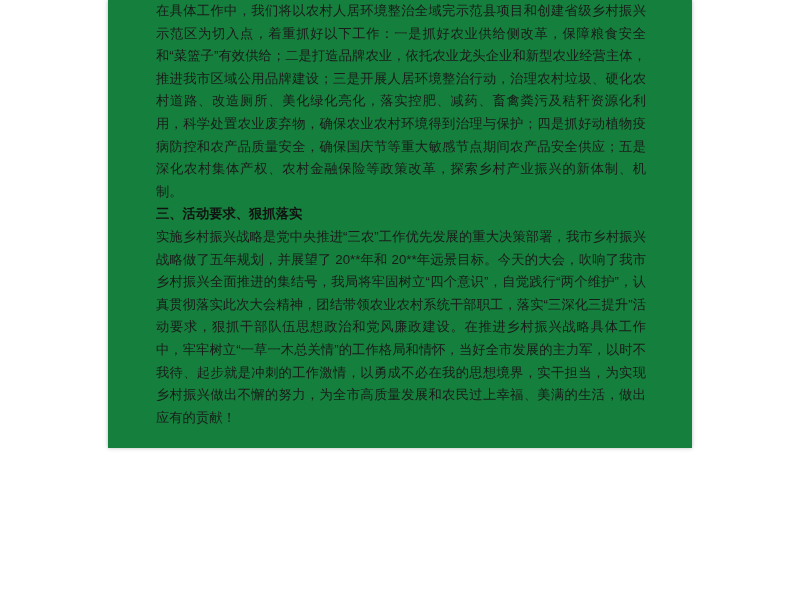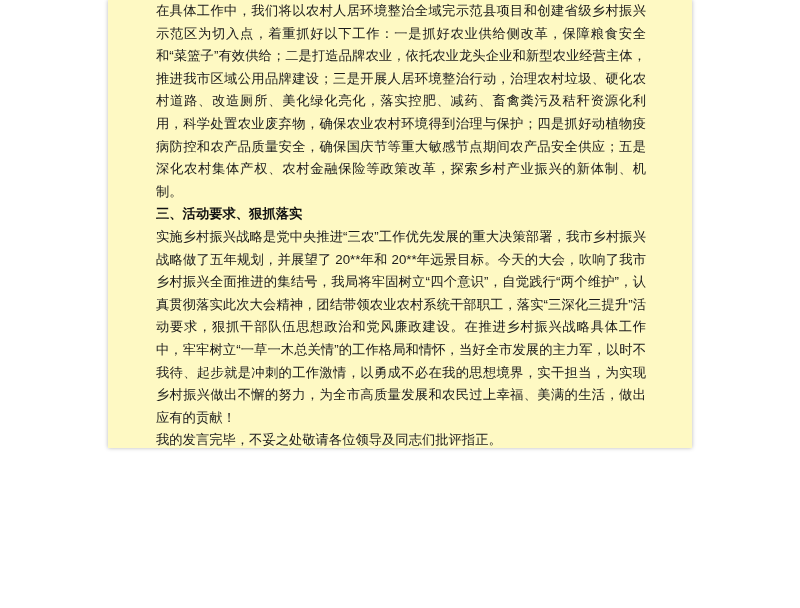--- a/index.html
+++ b/index.html
@@ -12,21 +12,21 @@
     background: #ffffff;
     font-family: "Liberation Sans", sans-serif;
     overflow: hidden;
   }
   .page {
     position: absolute;
     left: 108px;
     top: 0px;
     width: 584px;
     height: 448px;
-    background: #fef9c3;
+    background: #15803d;
     box-shadow: 0 0 4px rgba(0,0,0,0.28);
     box-sizing: border-box;
   }
   .page-inner {
     position: absolute;
     left: 48px;
     top: 0px;
     width: 490px;
   }
   .para {
@@ -68,16 +68,15 @@
   </div>
 
   <div class="page-inner">
 
     <p class="para">在具体工作中，我们将以农村人居环境整治全域完示范县项目和创建省级乡村振兴示范区为切入点，着重抓好以下工作：一是抓好农业供给侧改革，保障粮食安全和“菜篮子”有效供给；二是打造品牌农业，依托农业龙头企业和新型农业经营主体，推进我市区域公用品牌建设；三是开展人居环境整治行动，治理农村垃圾、硬化农村道路、改造厕所、美化绿化亮化，落实控肥、减药、畜禽粪污及秸秆资源化利用，科学处置农业废弃物，确保农业农村环境得到治理与保护；四是抓好动植物疫病防控和农产品质量安全，确保国庆节等重大敏感节点期间农产品安全供应；五是深化农村集体产权、农村金融保险等政策改革，探索乡村产业振兴的新体制、机制。</p>
 
     <p class="heading">三、活动要求、狠抓落实</p>
 
     <p class="para">实施乡村振兴战略是党中央推进“三农”工作优先发展的重大决策部署，我市乡村振兴战略做了五年规划，并展望了 20**年和 20**年远景目标。今天的大会，吹响了我市乡村振兴全面推进的集结号，我局将牢固树立“四个意识”，自觉践行“两个维护”，认真贯彻落实此次大会精神，团结带领农业农村系统干部职工，落实“三深化三提升”活动要求，狠抓干部队伍思想政治和党风廉政建设。在推进乡村振兴战略具体工作中，牢牢树立“一草一木总关情”的工作格局和情怀，当好全市发展的主力军，以时不我待、起步就是冲刺的工作激情，以勇成不必在我的思想境界，实干担当，为实现乡村振兴做出不懈的努力，为全市高质量发展和农民过上幸福、美满的生活，做出应有的贡献！</p>
 
-    <p class="para">我的发言完毕，不妥之处敬请各位领导及同志们批评指正。</p>
 
   </div>
 </div>
 
 </body></html>

